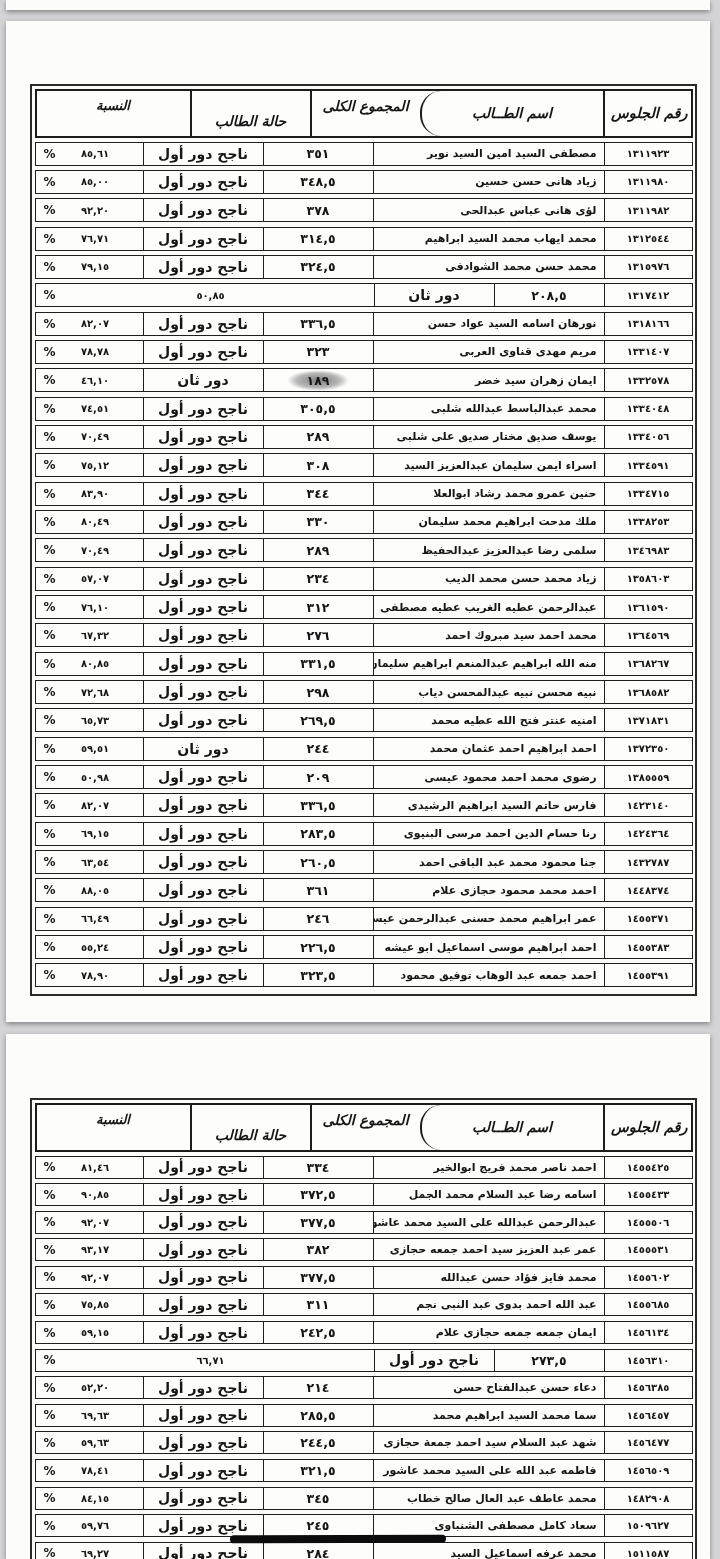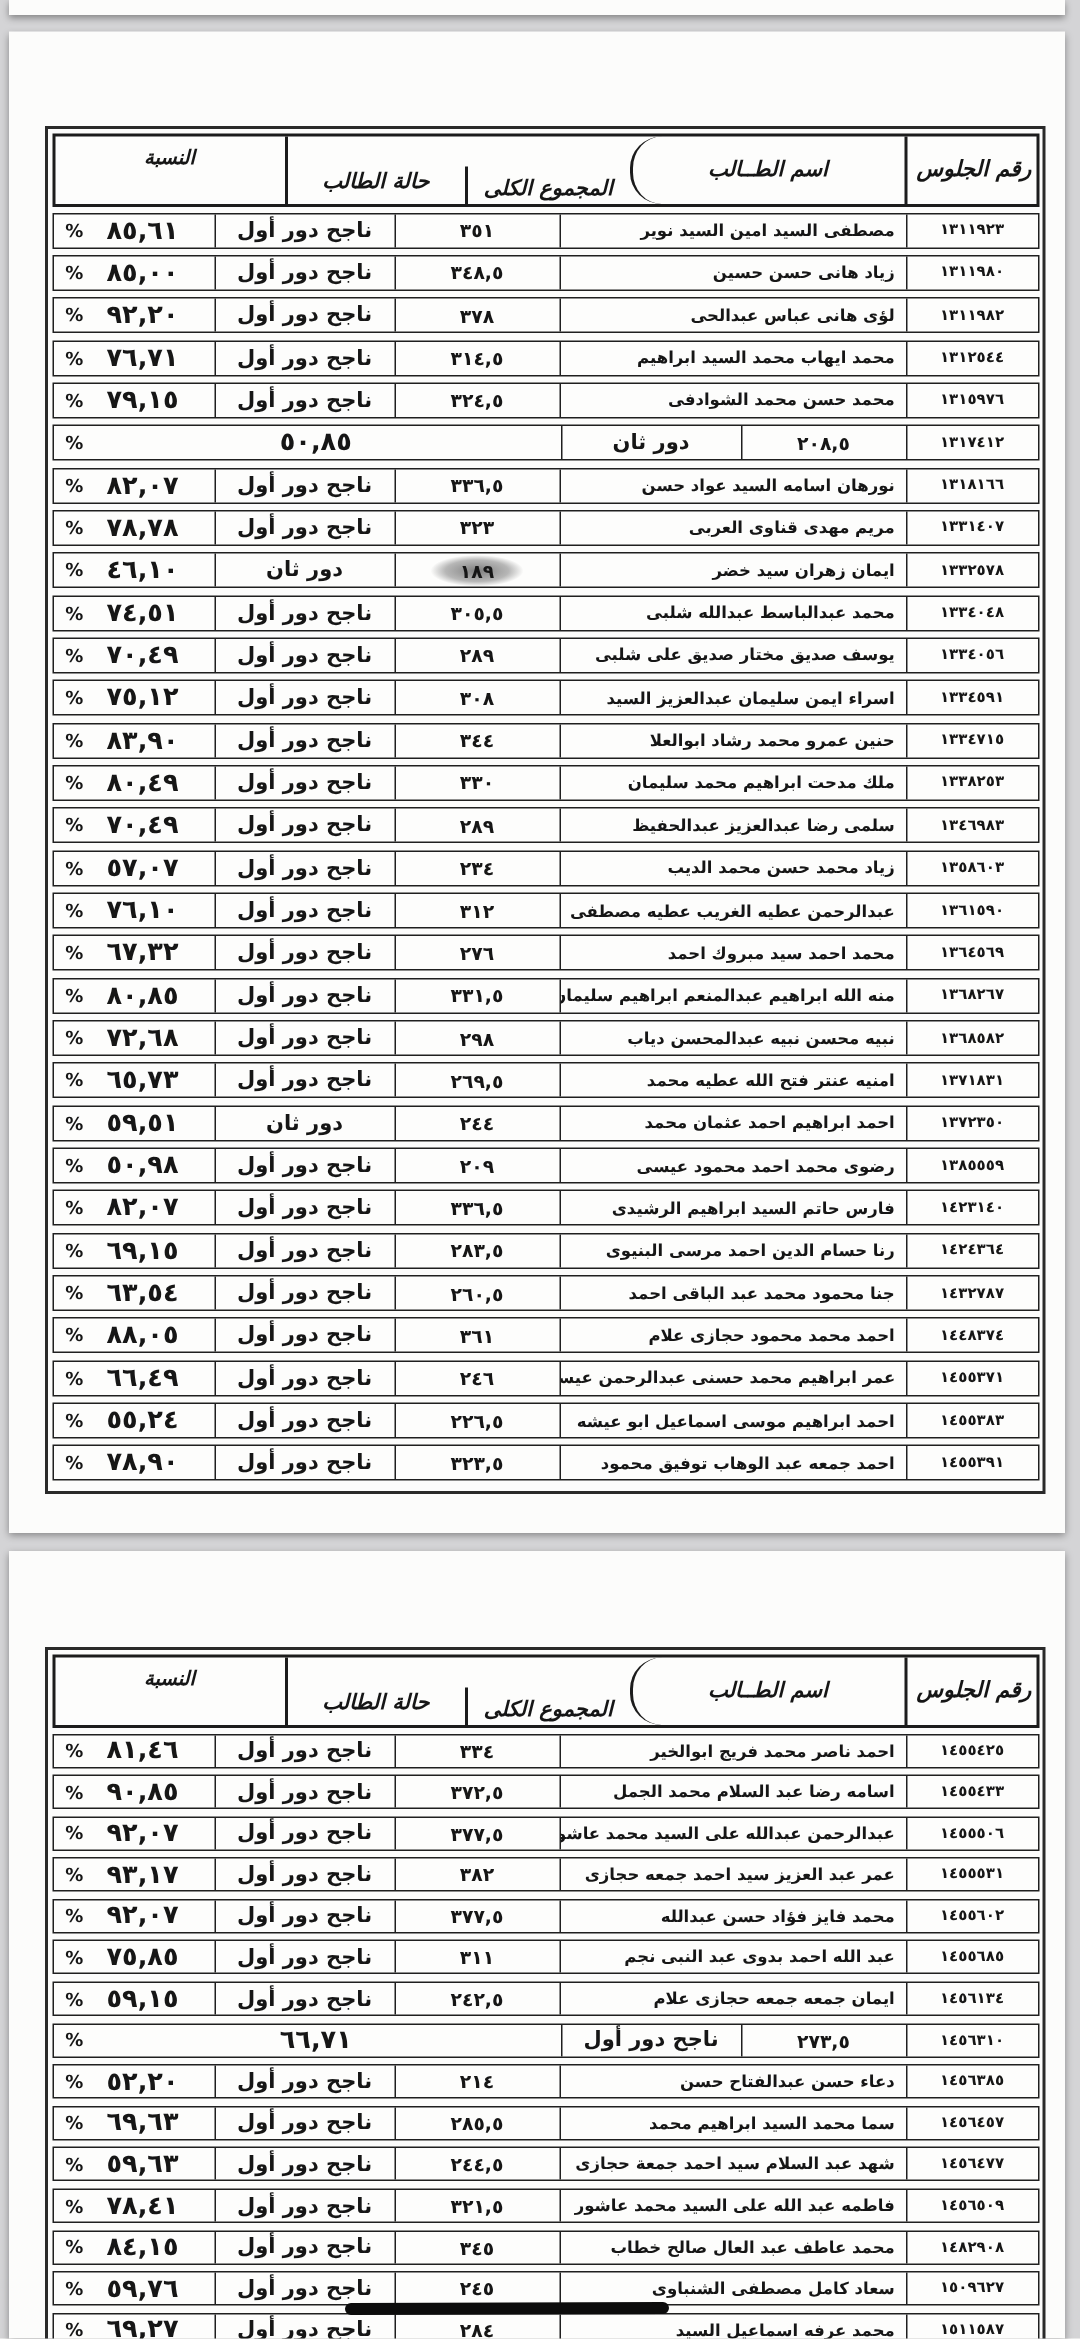--- a/index.html
+++ b/index.html
@@ -32,42 +32,42 @@
   }
   .thead .hcell{
     display:flex;align-items:center;justify-content:center;
     font-size:14px;box-sizing:border-box;
     border-left:2px solid #1c1c1c; 
     font-style:italic;
   }
   .thead .hcell:last-child{border-left:none;}
   .hcell.seat{width:88px;justify-content:flex-start;padding-right:3px;font-size:14.5px;}
   .hcell.name{width:183px;border-radius:21px;}
-  .hcell.total{width:110px;align-items:flex-start;padding-top:7px;margin-top:20px;}
+  .hcell.total{width:110px;align-items:flex-start;padding-top:7px;}
   .hcell.status{width:120px;align-items:flex-start;padding-top:22px;}
   .hcell.pct{flex:1;align-items:flex-start;padding-top:7px;font-size:13px;}
 
   .row{
     display:flex;align-items:stretch;box-sizing:border-box;
     border:1.8px solid #1f1f1f;background:#fdfdfc;
   }
   #table-1 .row{height:24px;margin-bottom:4.35px;}
   #table-2 .row{height:23px;margin-bottom:4.6px;}
   .cell{
     display:flex;align-items:center;justify-content:center;
     box-sizing:border-box;border-left:1.8px solid #1f1f1f;
     white-space:nowrap;overflow:hidden;
   }
   .cell:last-child{border-left:none;}
   .cell.seat{width:88px;font-size:10px;letter-spacing:.5px;}
   .cell.name{width:231px;justify-content:flex-start;padding:0 7px 0 4px;font-size:11px;}
   .cell.total{width:110px;font-size:12.5px;}
   .cell.status{width:120px;font-size:14px;}
   .cell.pct{flex:1;padding:0 8px;}
-  .cell.pct .num{flex:1;text-align:center;font-size:17px;}
+  .cell.pct .num{flex:1;text-align:center;font-size:10px;}
   .cell.pct .sign{font-size:12px;}
 
   .cell.total .val{position:relative;padding:0 4px;}
   .row.hl .cell.total .val:before{
     content:"";position:absolute;left:-16px;right:-16px;top:-3px;bottom:-3px;
     background:radial-gradient(closest-side,rgba(105,105,105,.85),rgba(125,125,125,.55) 68%,rgba(150,150,150,0));
     border-radius:50%;z-index:0;
   }
   .cell.total .val span{position:relative;z-index:1;}
 

